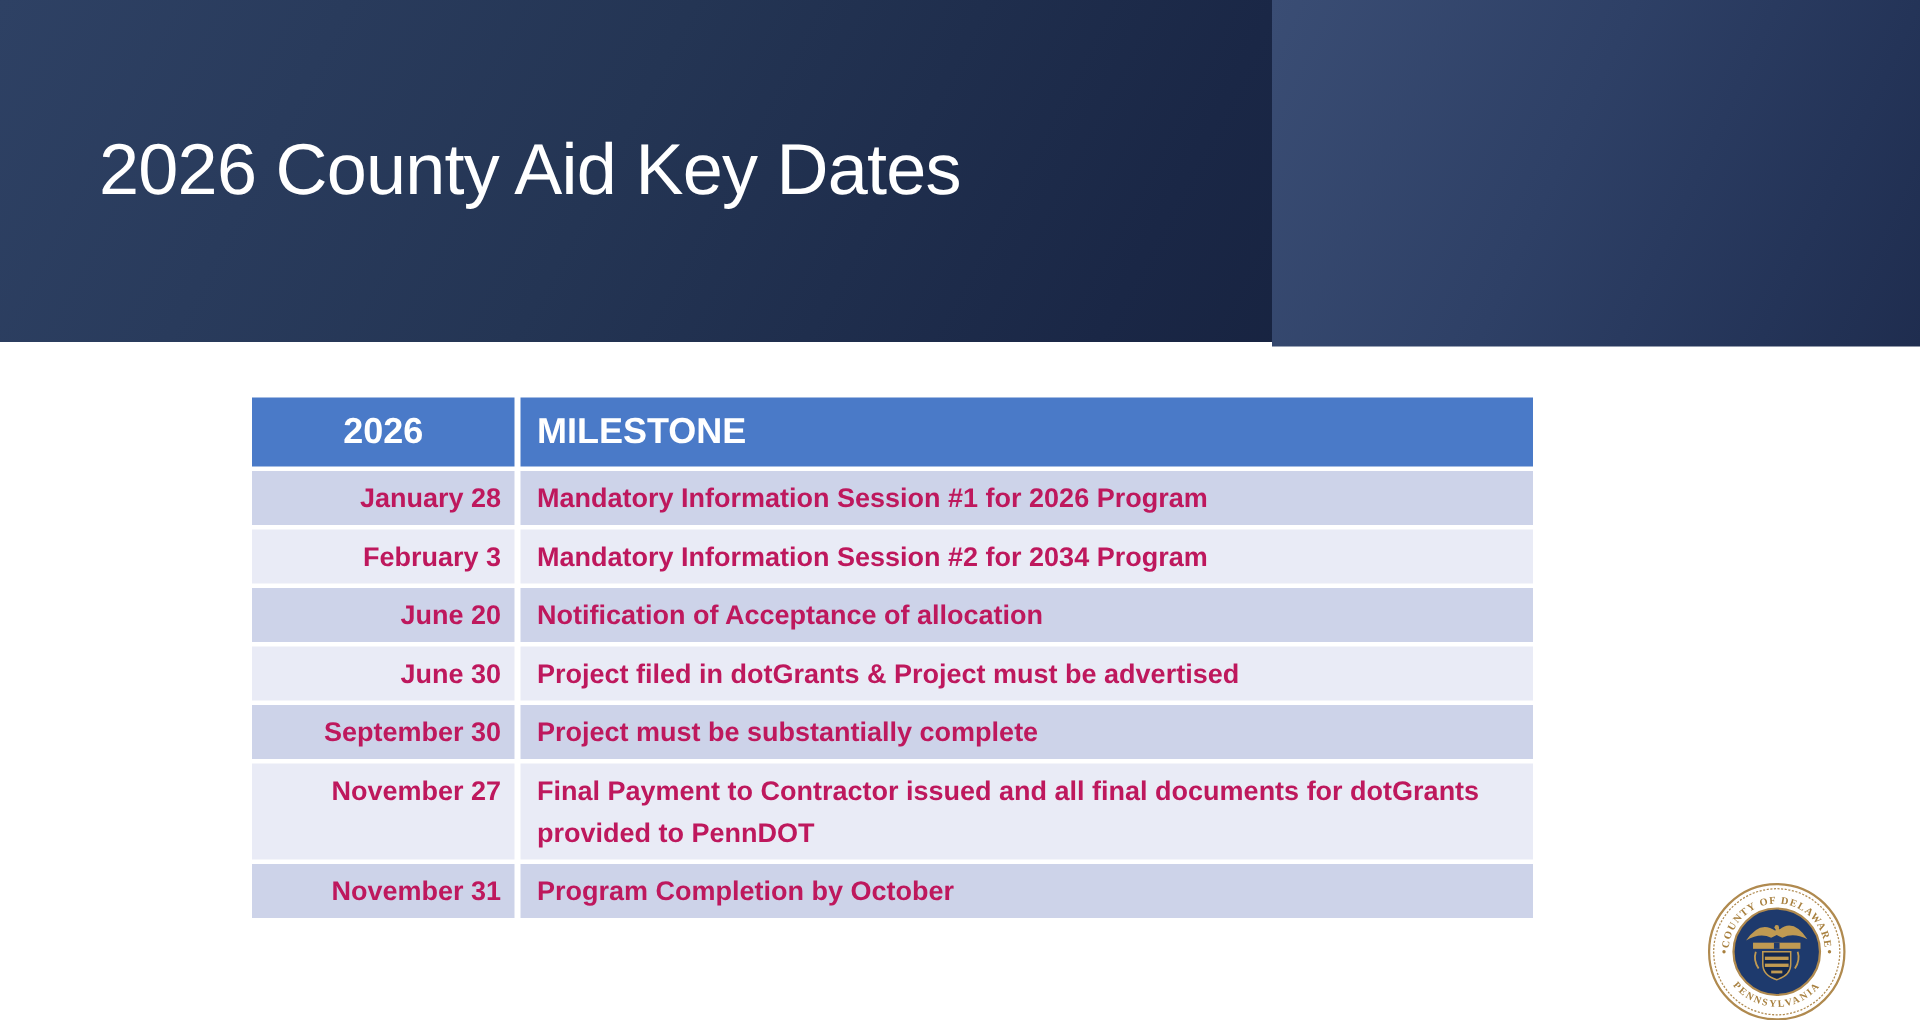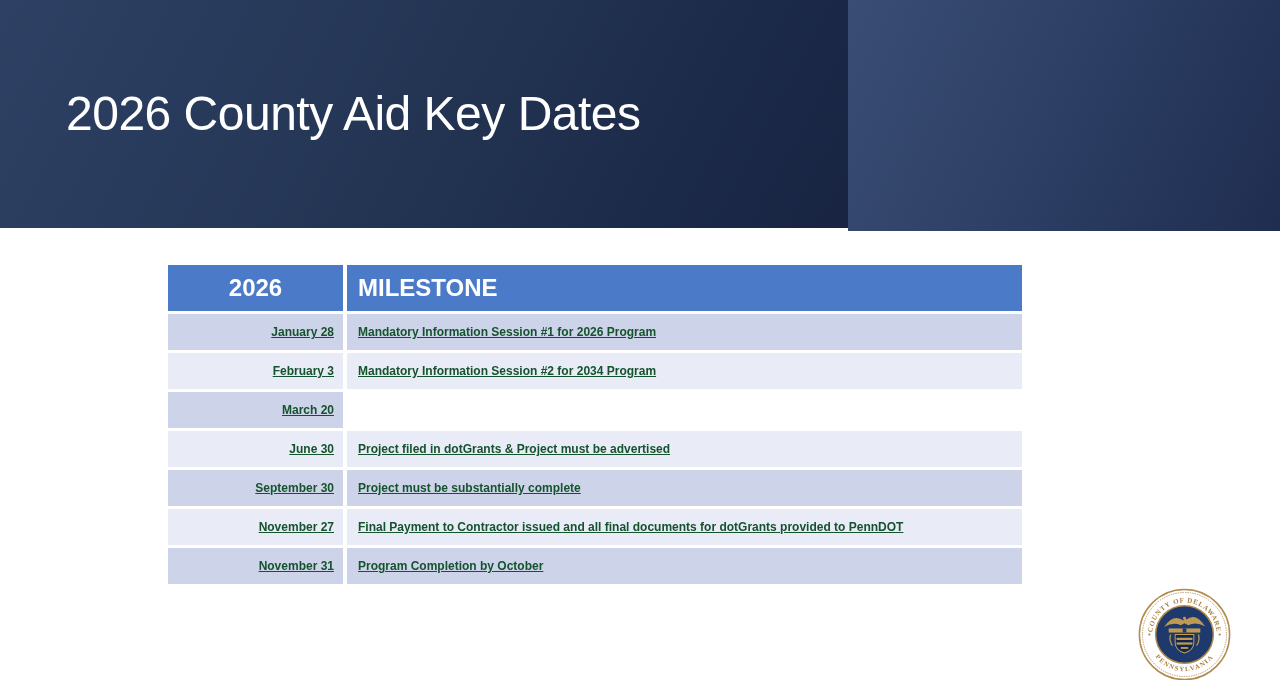--- a/index.html
+++ b/index.html
@@ -32,24 +32,23 @@
     margin-bottom:3px;
   }
   .t-head .th{
     background:var(--header-blue,#4a7ac8);
     color:#ffffff;font-weight:700;font-size:24px;
     height:46px;display:flex;align-items:center;
   }
   .t-head .th.year{justify-content:center;}
   .t-head .th.milestone{padding-left:11px;}
   .t-row .td{
-    font-size:12px;font-weight:700;color:#14532d;
+    font-size:18px;font-weight:700;color:#be185d;
     line-height:28px;padding-top:4px;padding-bottom:4px;
     min-height:28px;
-    text-decoration:underline;
   }
   .t-row .td.date{text-align:right;padding-right:9px;}
   .t-row .td.milestone{padding-left:11px;padding-right:13px;}
   .t-row:nth-child(even) .td{background:var(--row-dark,#cdd3e9);}
   .t-row:nth-child(odd) .td{background:var(--row-light,#e9ebf6);}
 
   
   .seal{position:absolute;left:1138px;top:588px;width:93px;height:93px;}
   .seal text{
     font-family:"Liberation Serif","DejaVu Serif",serif;
@@ -74,21 +73,22 @@
 
     <div class="t-row">
       <div class="td date">January 28</div>
       <div class="td milestone">Mandatory Information Session #1 for 2026 Program</div>
     </div>
     <div class="t-row">
       <div class="td date">February 3</div>
       <div class="td milestone">Mandatory Information Session #2 for 2034 Program</div>
     </div>
     <div class="t-row">
-      <div class="td date">March 20</div>
+      <div class="td date">June 20</div>
+      <div class="td milestone">Notification of Acceptance of allocation</div>
     </div>
     <div class="t-row">
       <div class="td date">June 30</div>
       <div class="td milestone">Project filed in dotGrants &amp; Project must be advertised</div>
     </div>
     <div class="t-row">
       <div class="td date">September 30</div>
       <div class="td milestone">Project must be substantially complete</div>
     </div>
     <div class="t-row">

